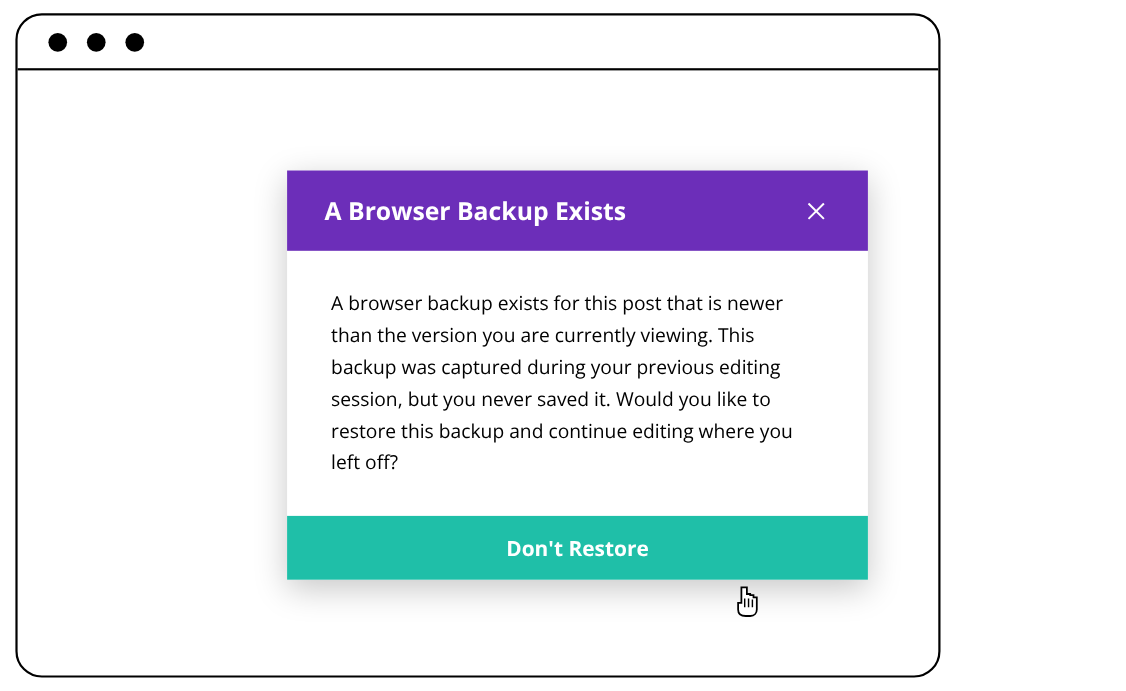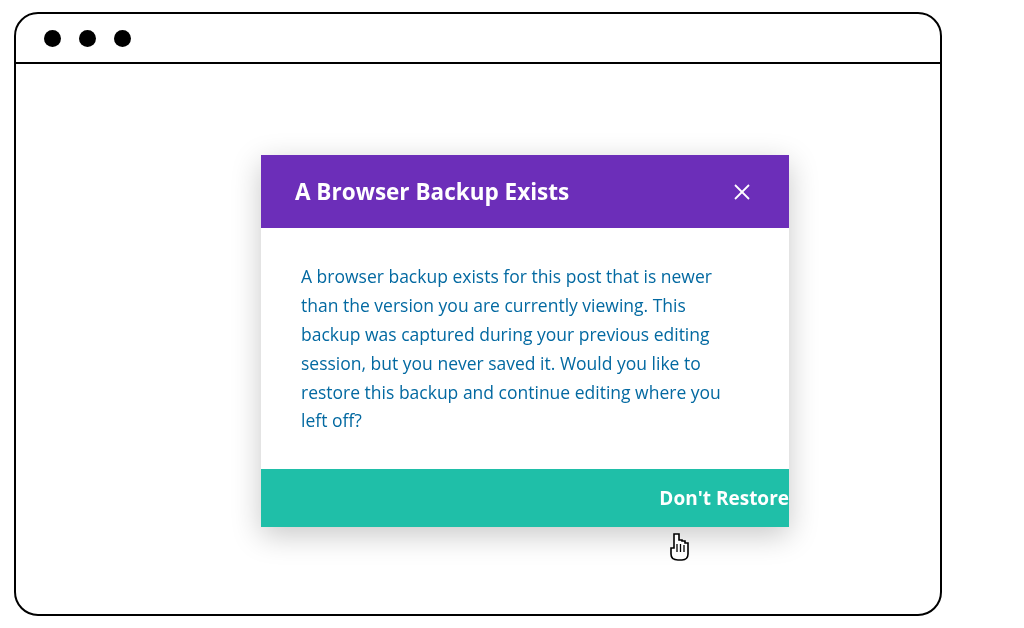--- a/index.html
+++ b/index.html
@@ -11,21 +11,21 @@
       font-family: -apple-system, BlinkMacSystemFont, 'Segoe UI', 'Open Sans', Helvetica, Arial, sans-serif;
       background: #fff;
       width: 1024px;
       height: 628px;
       position: relative;
     }
     .browser-frame {
       position: absolute;
       top: 12px;
       left: 14px;
-      width: 928px;
+      width: 841px;
       height: 604px;
       border: 2.5px solid #000;
       border-radius: 24px;
       background: #fff;
     }
     .browser-top {
       height: 50px;
       border-bottom: 2px solid #000;
       display: flex;
       align-items: center;
@@ -65,32 +65,32 @@
       align-items: center;
       justify-content: center;
       cursor: pointer;
     }
     .close-x svg {
       width: 16px;
       height: 16px;
     }
     .modal-body {
       padding: 34px 40px 34px 40px;
-      color: #0369a1;
+      color: #000000;
       font-size: 17.5px;
       line-height: 1.65;
     }
     .modal-footer {
       display: flex;
       width: 100%;
     }
     .btn {
       flex: 1;
       padding: 16px 0;
-      text-align: right;
+      text-align: center;
       color: #fff;
       font-size: 19px;
       font-weight: 700;
       cursor: pointer;
       border: none;
       font-family: inherit;
     }
     .btn-dont {
       background: #1fbfa8;
     }

